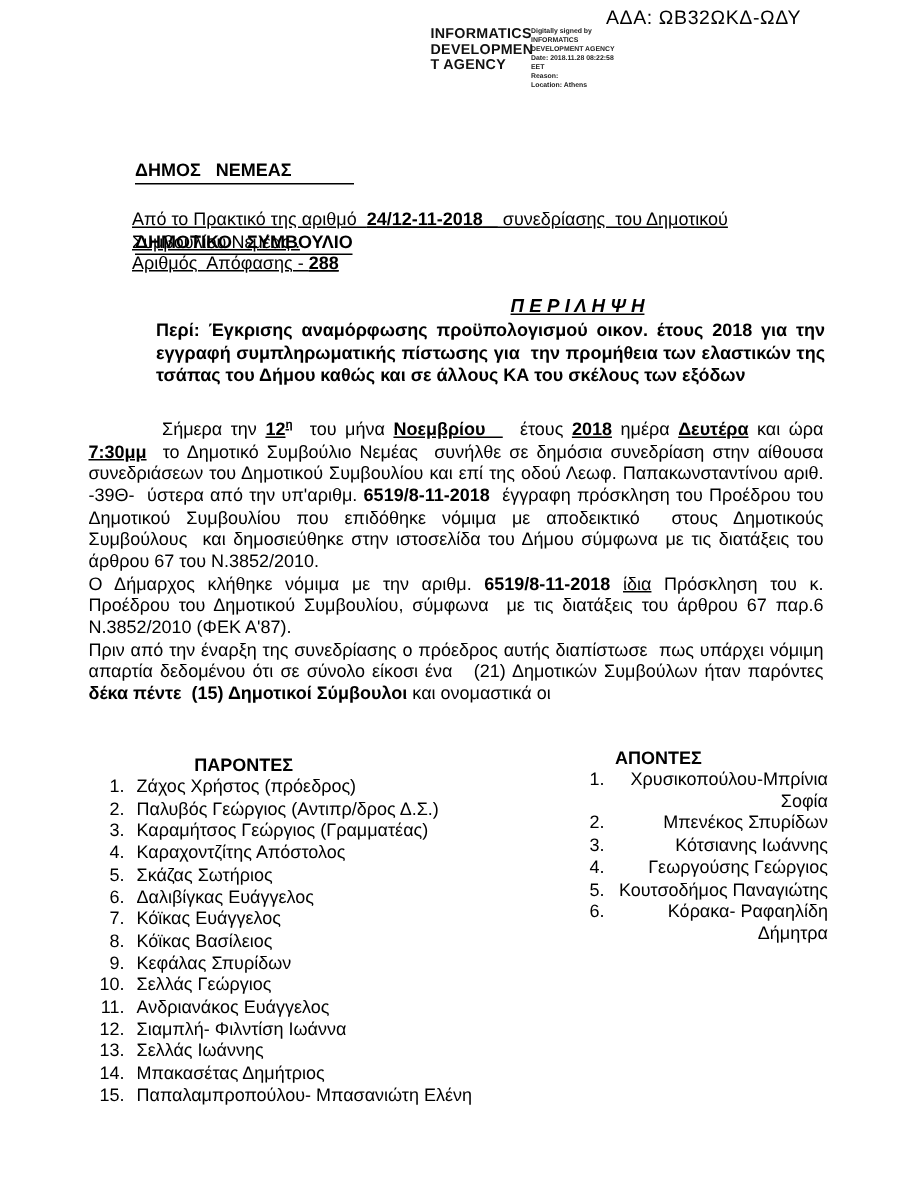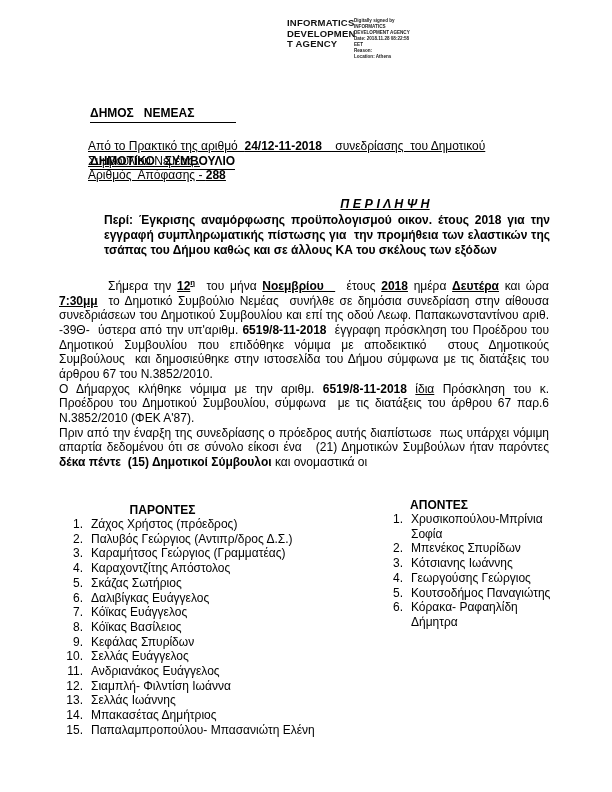--- a/index.html
+++ b/index.html
@@ -49,30 +49,31 @@
   .absent-title  { top:498px; left:388px; width:102px; }
   ol.attendees { margin:0; padding:0; list-style:none; counter-reset:item;
                  font-size:12px; line-height:14.7px; }
   ol.attendees li { position:relative; counter-increment:item; }
   ol.attendees li::before { content:counter(item) "."; position:absolute; left:0;
                             text-align:right; }
   .present-list { top:517px; left:40px; width:300px; }
   .present-list li { padding-left:51px; }
   .present-list li::before { width:43px; }
   .absent-list { top:512px; left:375px; width:177px; }
-  .absent-list li { padding-left:36px; }
+  .absent-list li { padding-left:36px;text-align:right; }
   .absent-list li::before { width:28px; }
 
   sup { font-size:0.65em; line-height:0; }
 </style>
 </head>
 <body>
 
 <div class="page">
 
+  <div class="abs ada">ΑΔΑ: ΩΒ32ΩΚΔ-ΩΔΥ</div>
 
   <div class="abs org">
     <div><span class="org-underline wide">ΔΗΜΟΣ   ΝΕΜΕΑΣ</span></div>
     <div><span class="org-underline">ΔΗΜΟΤΙΚΟ   ΣΥΜΒΟΥΛΙΟ</span></div>
   </div>
 
   <div class="abs stamp">
     <div class="stamp-agency">
         <div>INFORMATICS</div>
         <div>DEVELOPMEN</div>
@@ -102,21 +103,21 @@
   <ol class="abs attendees present-list">
       <li>Ζάχος Χρήστος (πρόεδρος)</li>
       <li>Παλυβός Γεώργιος (Αντιπρ/δρος Δ.Σ.)</li>
       <li>Καραμήτσος Γεώργιος (Γραμματέας)</li>
       <li>Καραχοντζίτης Απόστολος</li>
       <li>Σκάζας Σωτήριος</li>
       <li>Δαλιβίγκας Ευάγγελος</li>
       <li>Κόϊκας Ευάγγελος</li>
       <li>Κόϊκας Βασίλειος</li>
       <li>Κεφάλας Σπυρίδων</li>
-      <li>Σελλάς Ευάγγελος</li>
+      <li>Σελλάς Γεώργιος</li>
       <li>Ανδριανάκος Ευάγγελος</li>
       <li>Σιαμπλή- Φιλντίση Ιωάννα</li>
       <li>Σελλάς Ιωάννης</li>
       <li>Μπακασέτας Δημήτριος</li>
       <li>Παπαλαμπροπούλου- Μπασανιώτη Ελένη</li>
     </ol>
 
   <div class="abs col-title absent-title">ΑΠΟΝΤΕΣ</div>
   <ol class="abs attendees absent-list">
       <li>Χρυσικοπούλου-Μπρίνια Σοφία</li>

